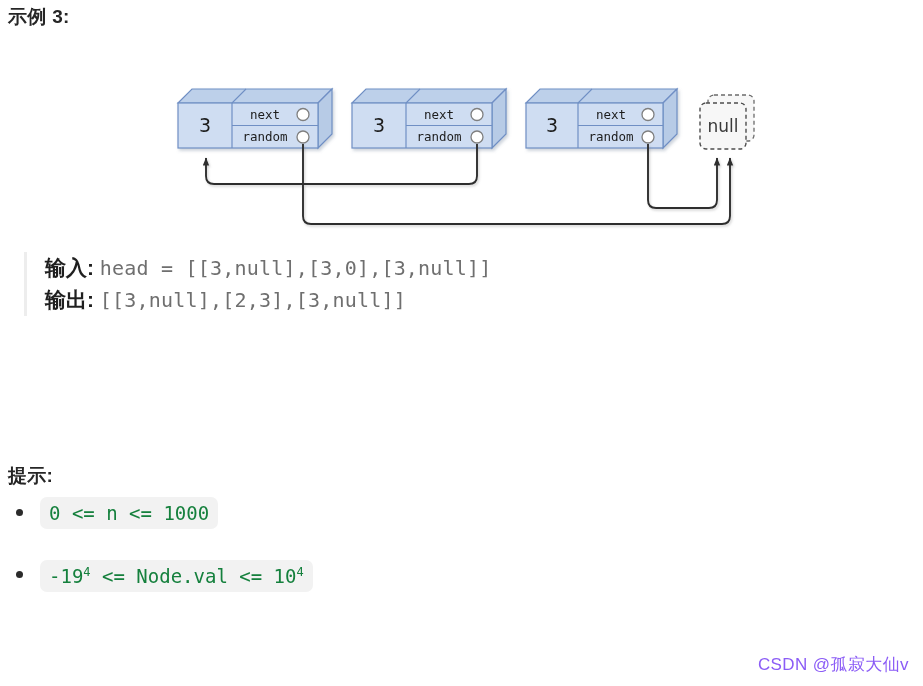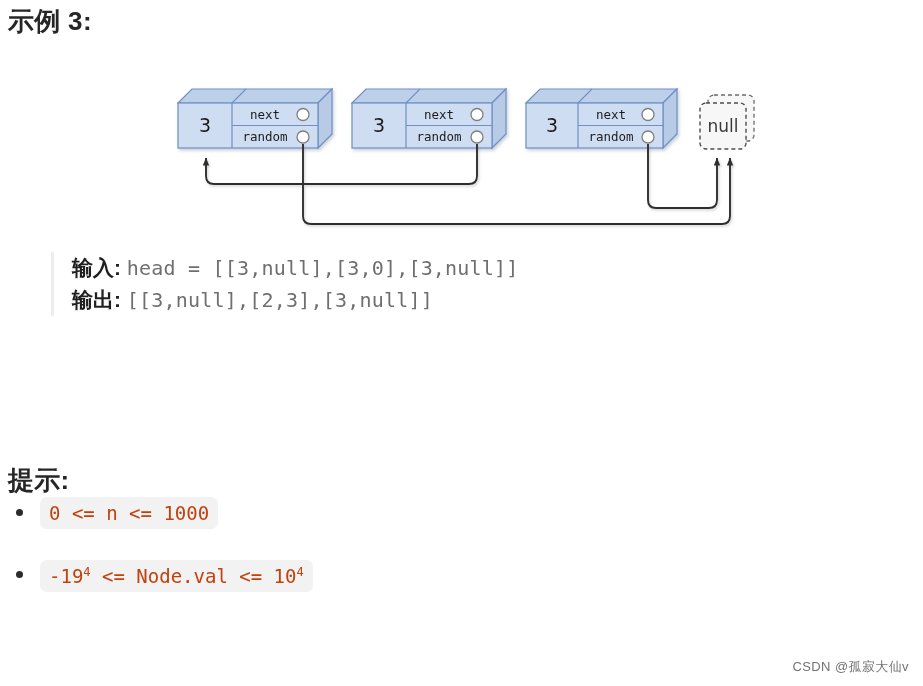--- a/index.html
+++ b/index.html
@@ -13,21 +13,21 @@
     position: relative;
     overflow: hidden;
     font-family: "Liberation Sans", "DejaVu Sans", sans-serif;
     color: #2b2b2b;
     -webkit-font-smoothing: antialiased;
   }
 
   
   .section-heading {
     position: absolute;
-    font-size: 26px;
+    font-size: 19px;
     font-weight: bold;
     color: #262626;
     letter-spacing: 0.3px;
   }
   #example-heading { left: 8px; top: 4px; }
   #hints-heading   { left: 8px; top: 463px; }
 
   
   #linked-list-diagram {
     position: absolute;
@@ -38,21 +38,20 @@
   }
   #linked-list-diagram svg { display: block; }
 
   
   #example-io {
     position: absolute;
     left: 24px;
     top: 252px;
     border-left: 3px solid #ededed;
     padding: 0 0 0 18px;
-    margin-left: 27px;
   }
   .io-line {
     font-size: 21px;
     line-height: 31px;
     white-space: nowrap;
   }
   .io-label {
     font-weight: bold;
     color: #1f1f1f;
     font-family: "Liberation Sans", "DejaVu Sans", sans-serif;
@@ -92,43 +91,43 @@
     border-radius: 50%;
     background: #2b2b2b;
   }
   .code-chip {
     display: inline-block;
     background: #f2f2f2;
     border-radius: 7px;
     padding: 3px 9px;
     font-family: "DejaVu Sans Mono", "Liberation Mono", monospace;
     font-size: 19px;
-    color: #c2410c;
+    color: #15803d;
     line-height: 26px;
     vertical-align: middle;
   }
   .code-chip sup {
     font-size: 12px;
     vertical-align: super;
     line-height: 0;
   }
   .plain-text {
     vertical-align: middle;
     font-size: 21px;
     color: #2b2b2b;
     padding: 0 5px;
   }
 
   
   #watermark {
     position: absolute;
     right: 14px;
     bottom: 10px;
-    font-size: 13px;
-    color: #737373;
+    font-size: 17px;
+    color: #8b5cf6;
     letter-spacing: 0.4px;
     user-select: none;
   }
 </style>
 </head>
 <body>
 
 <div class="section-heading" id="example-heading">示例 3:</div>
 
 <div id="linked-list-diagram">

